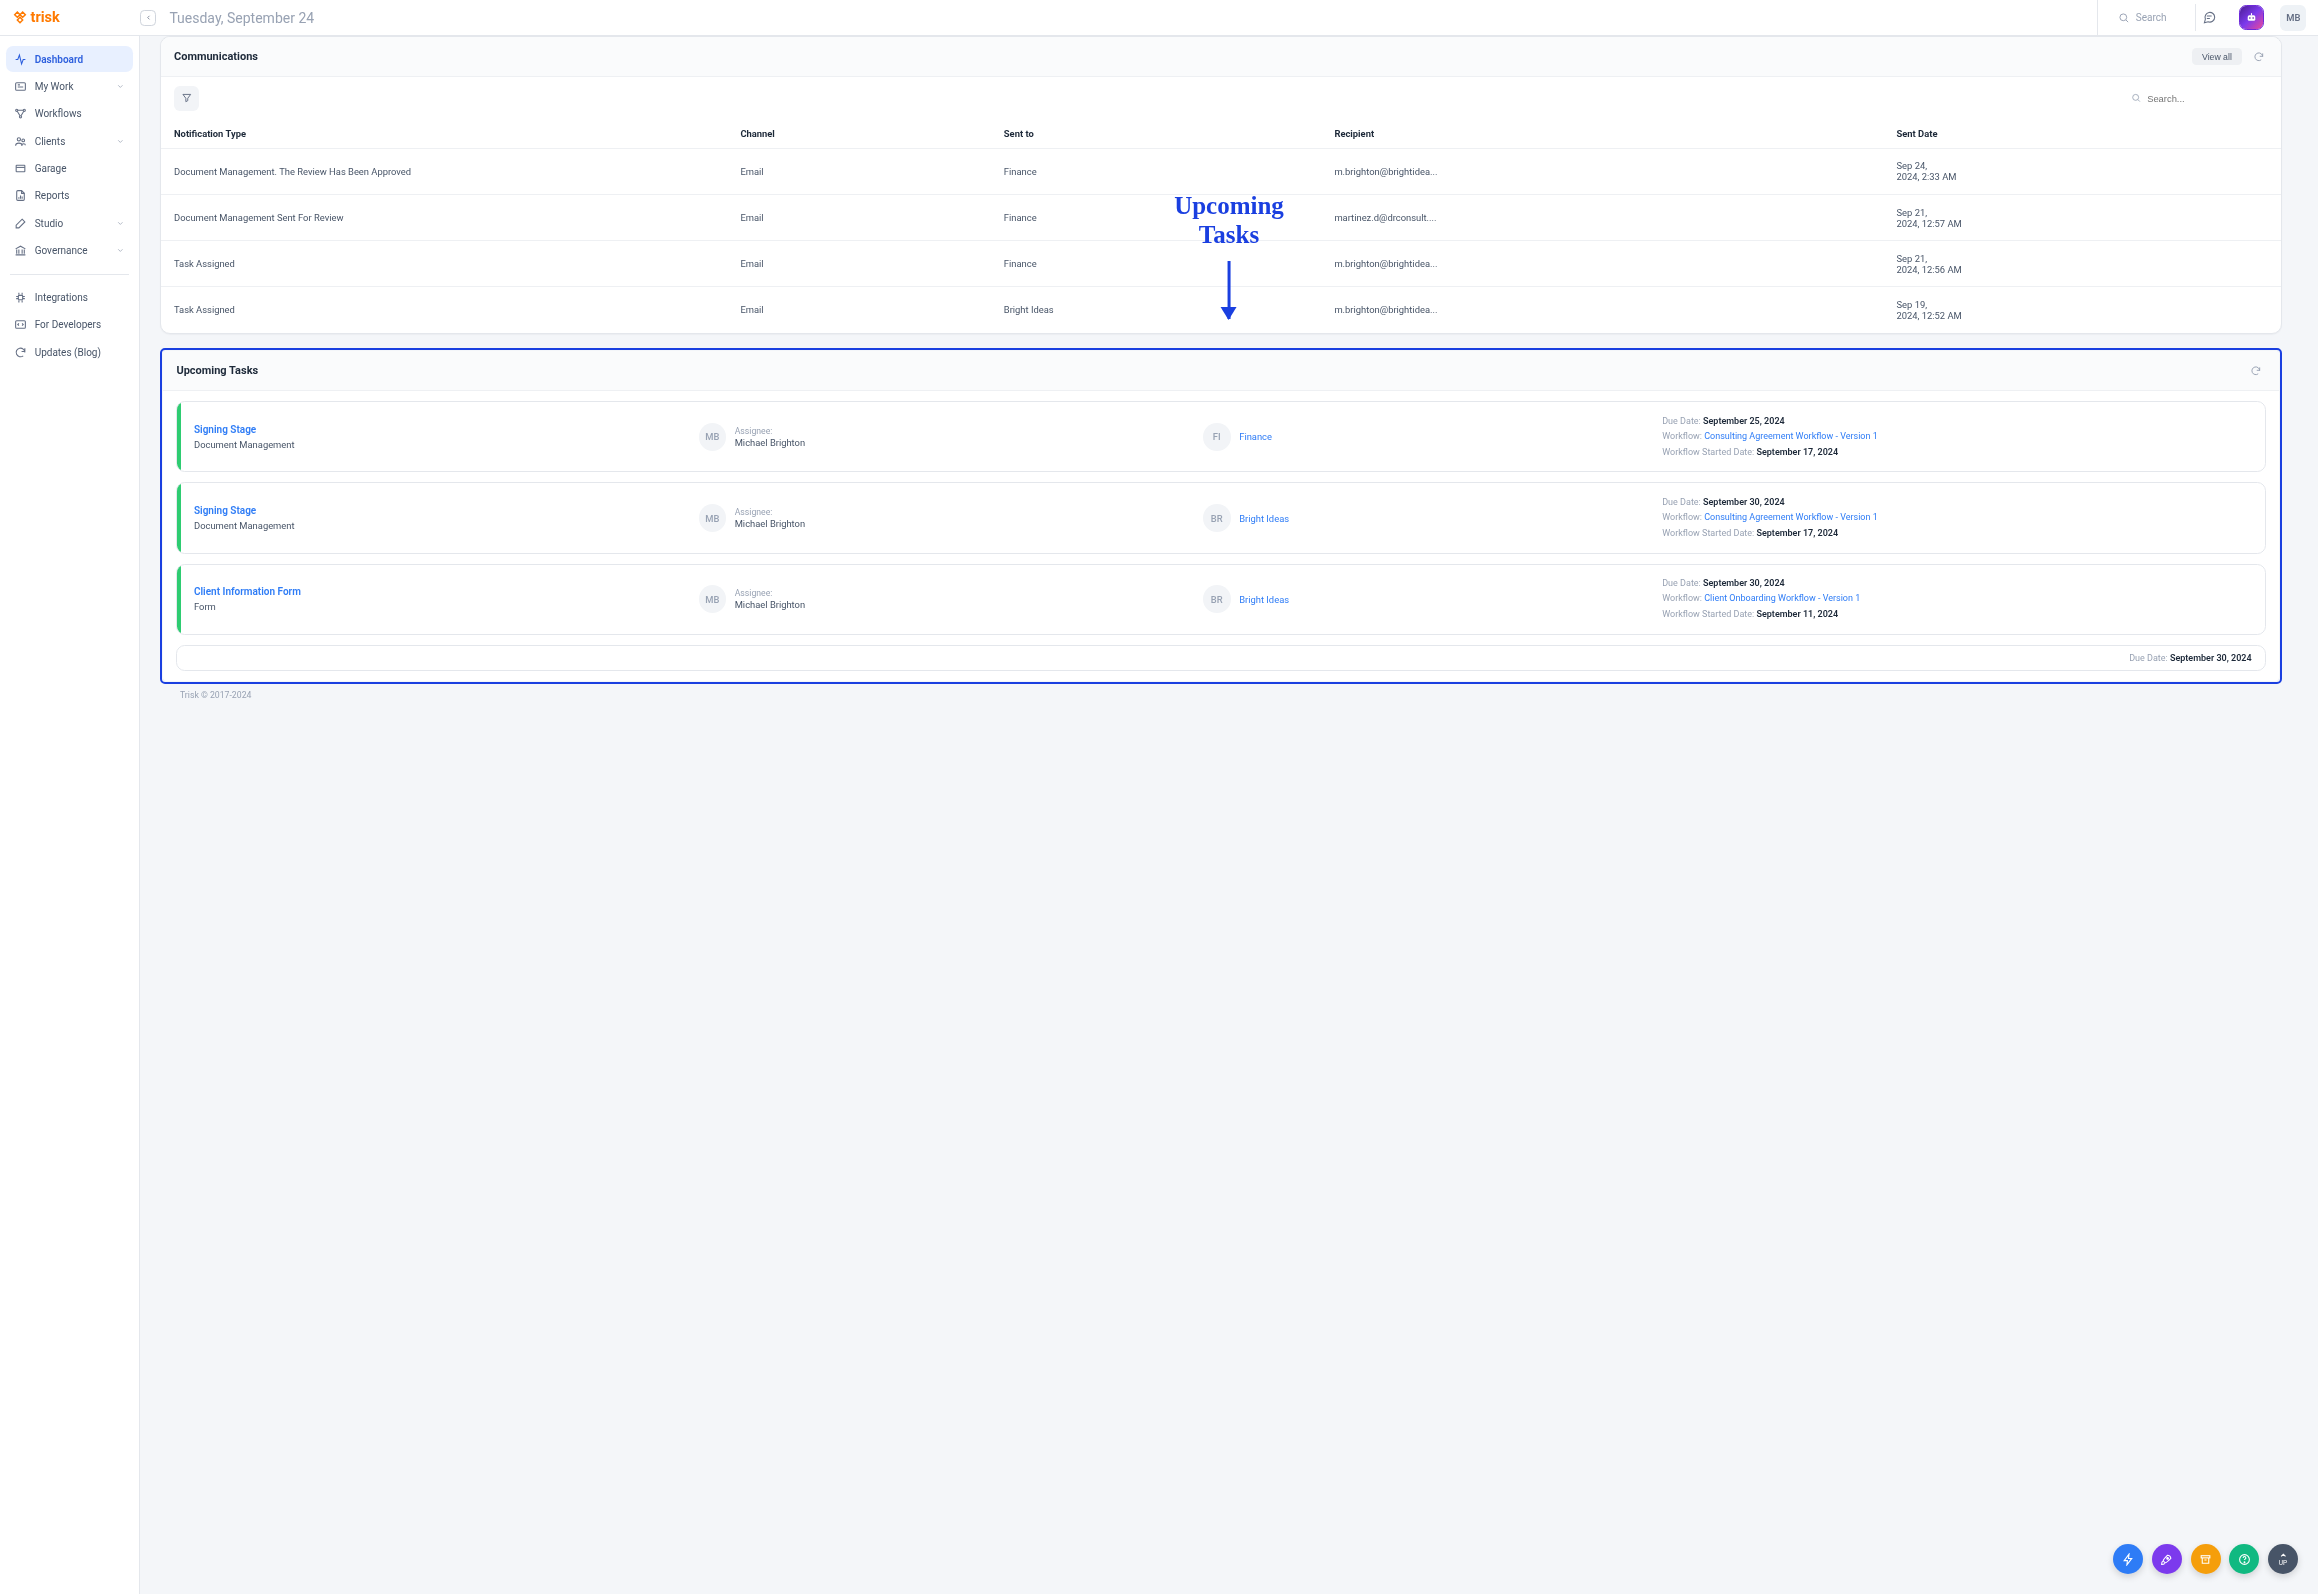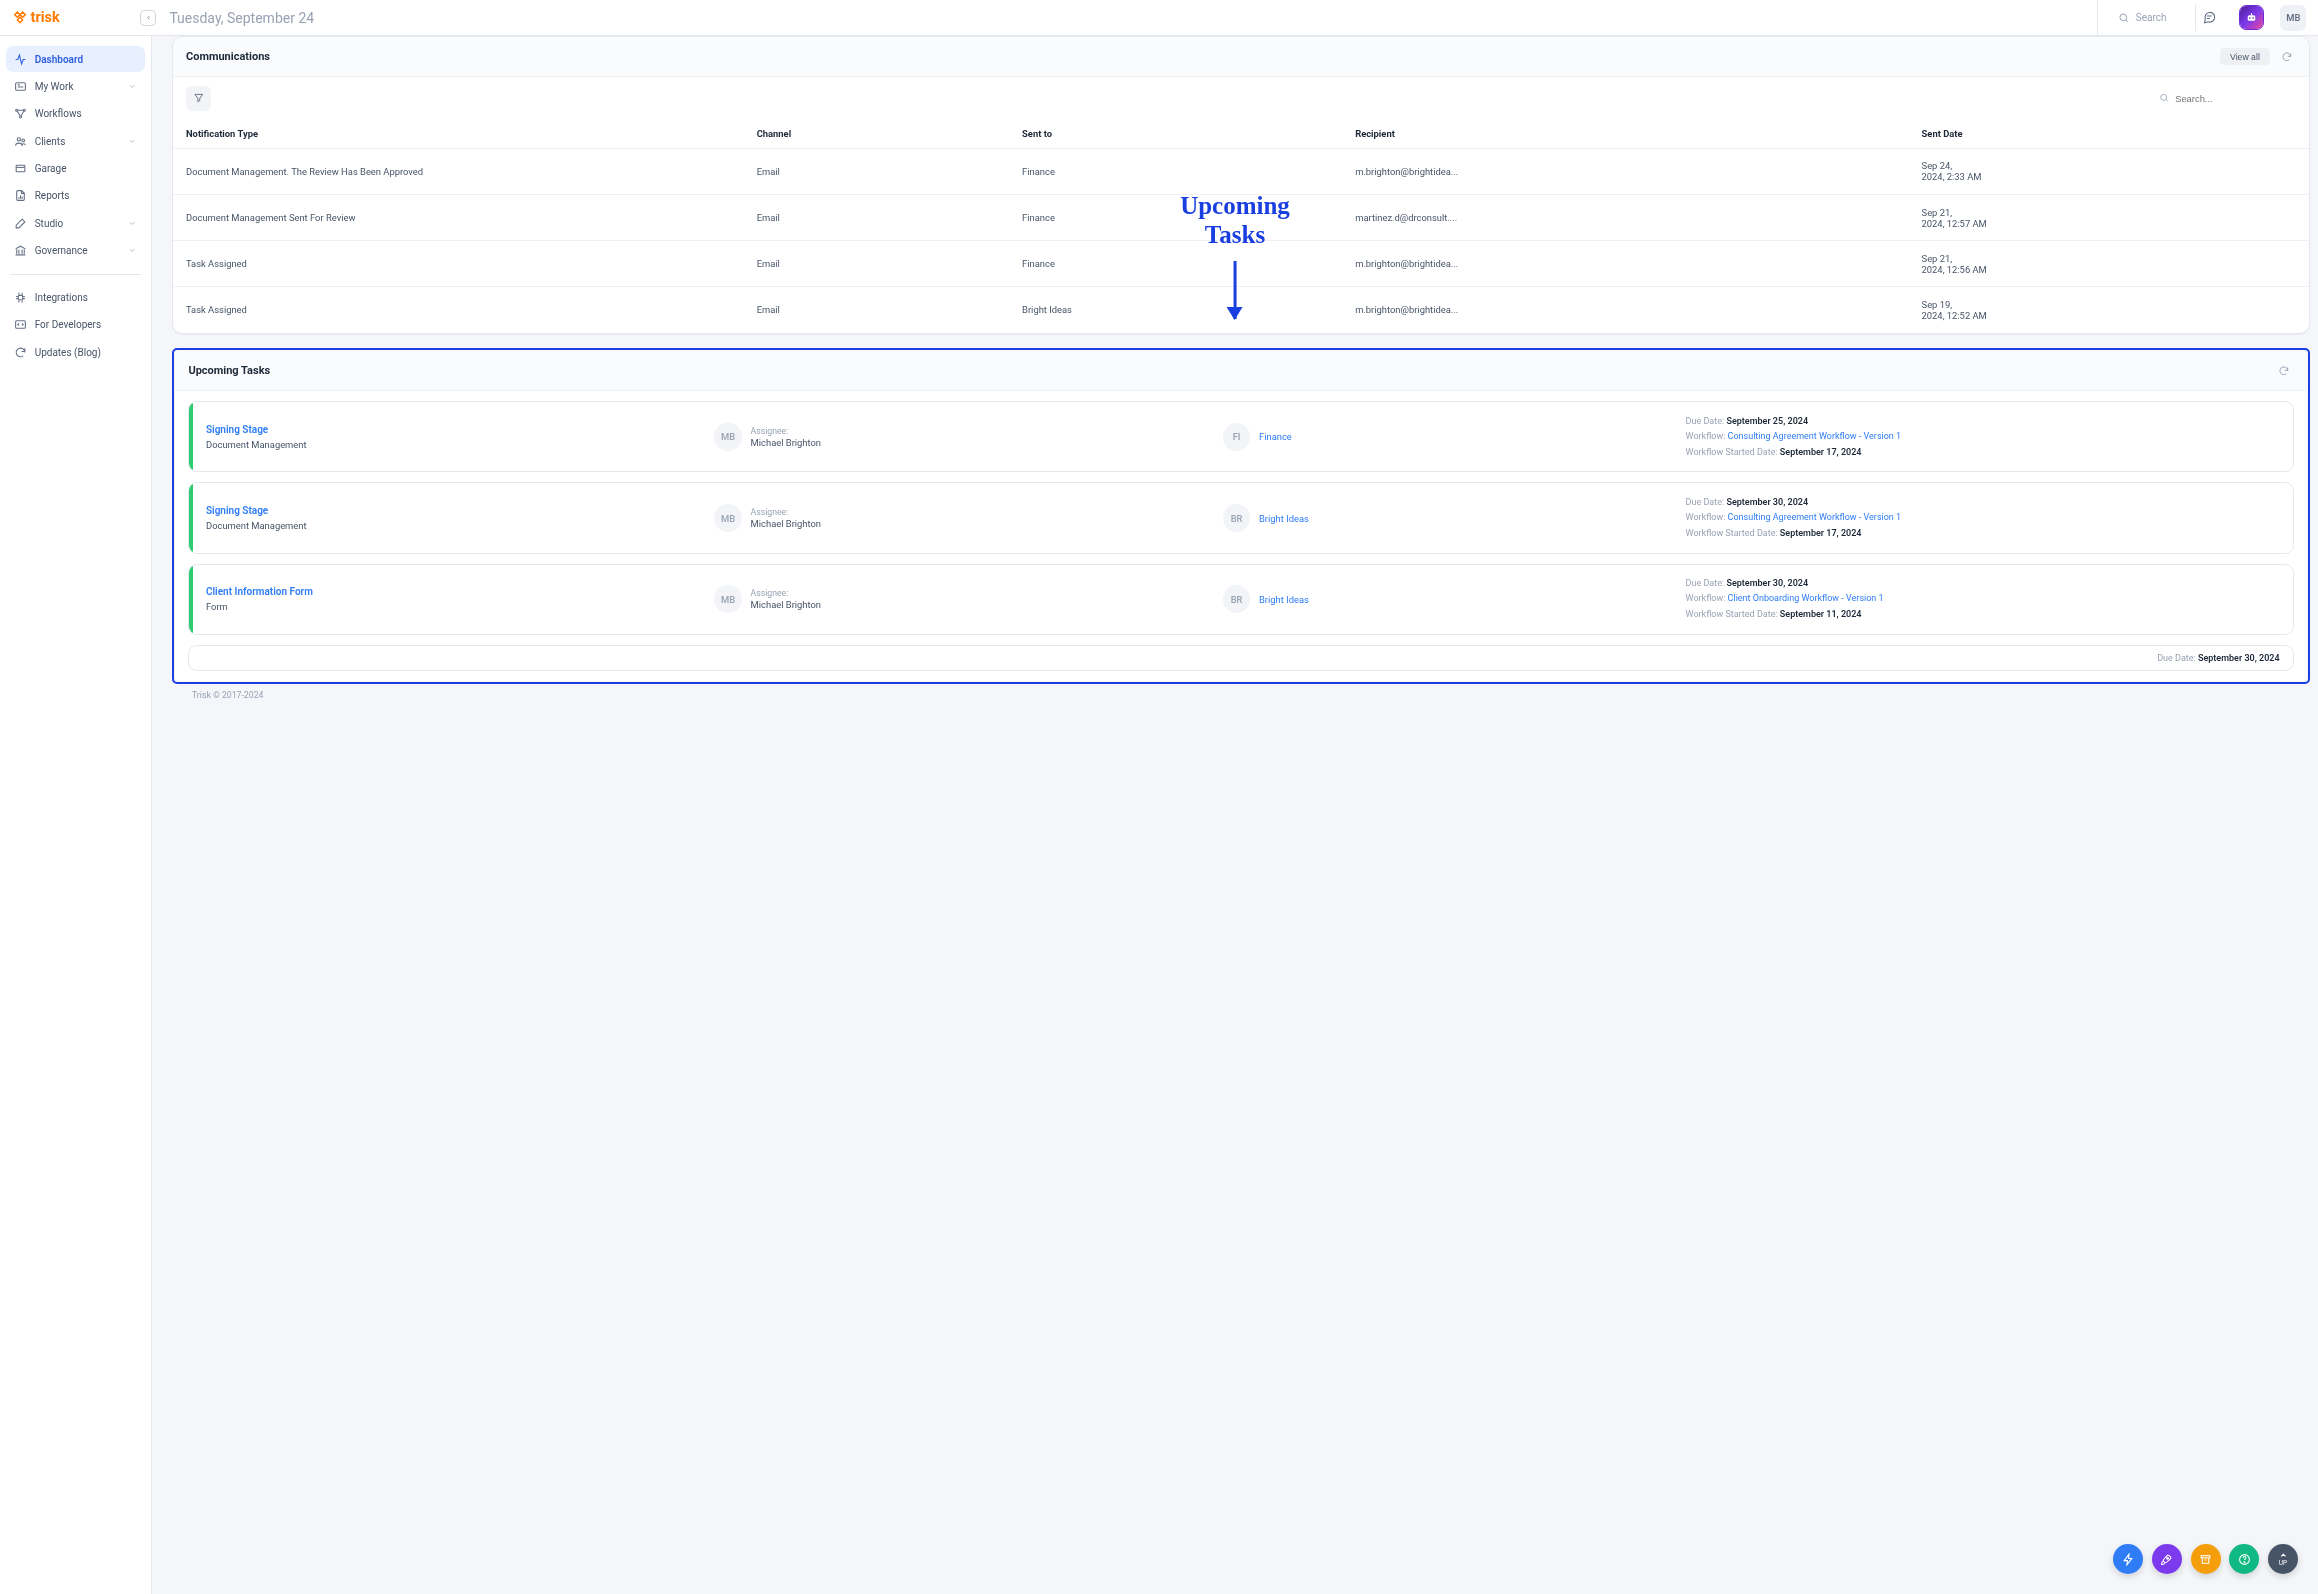--- a/index.html
+++ b/index.html
@@ -14,29 +14,29 @@
 .topbar-date { color: #98a2b3; font-size: 14px; margin-left: 4.3px; }
 .topbar-spacer { flex: 1; }
 .topbar-search { display: flex; align-items: center; gap: 5.8px; color: #98a2b3; border-left: 0.7px solid #e4e7ec; padding: 0 20px; height: 100%; cursor: pointer; }
 .topbar-icon { width: 27.5px; height: 27.5px; display: flex; align-items: center; justify-content: center; color: #667085; cursor: pointer; border-left: 0.7px solid #e4e7ec; }
 .topbar-ai { width: 23px; height: 23px; border-radius: 5.8px; background: linear-gradient(135deg,#4c1d95,#7c3aed,#ec4899); display:flex;align-items:center;justify-content:center;color:#fff;font-weight:700;font-size:8.7px;cursor:pointer;margin-left:8.7px; position:relative;}
 .topbar-ai::after{content:"";position:absolute;inset:-1.4px;border-radius:7.2px;border:1.4px solid #6d28d9;}
 .topbar-avatar { width: 26px; height: 26px; border-radius: 5.8px; background: #eef2f6; color:#667085; display:flex;align-items:center;justify-content:center;font-weight:600;font-size:9.4px;cursor:pointer;margin-left:8.7px;}
 
 
 .shell { display: flex; flex: 1; min-height: 0; }
-.sidebar { width: 152px; background: #fff; border-right: 0.7px solid #e4e7ec; padding: 10px 5.8px; display:flex; flex-direction:column; gap:1.4px;}
+.sidebar { width: 140px; background: #fff; border-right: 0.7px solid #e4e7ec; padding: 10px 5.8px; display:flex; flex-direction:column; gap:1.4px;}
 .side-item { display:flex; align-items:center; gap:7.2px; padding:6.5px 8.7px; border-radius:7.2px; color:#475467; cursor:pointer; font-size:10px;}
 .side-item.active { background:#e8f0ff; color:#2e60de; font-weight:600;}
 .side-item .chev { margin-left:auto; color:#98a2b3;}
 .side-icon { width:13px; height:13px; flex:0 0 13px; color:#667085;}
 .side-item.active .side-icon{color:#2e60de;}
 .side-sep { height:0.7px; background:#e4e7ec; margin:8.7px 4.3px;}
 
-.main { flex:1; overflow:auto; padding: 0 8px 20px 20px; position:relative;}
+.main { flex:1; overflow:auto; padding: 0 36px 20px 20px; position:relative;}
 .panel { background:#fff; border:0.7px solid #e4e7ec; border-radius:10px; margin-top:0; overflow:hidden; box-shadow:0 0.7px 1.4px rgba(16,24,40,0.04);}
 .panel-head { display:flex; align-items:center; padding:10px 13px; border-bottom:0.7px solid #eef0f3; background:#fafbfc;}
 .panel-title { font-weight:700; font-size:11px; color:#1d2939;}
 .panel-head .spacer{flex:1;}
 .btn-viewall { background:#eef0f3; border:none; border-radius:4.3px; padding:3.6px 10px; font-size:8.7px; color:#475467; cursor:pointer;}
 .btn-refresh { width:19px; height:19px; display:flex;align-items:center;justify-content:center;color:#98a2b3;cursor:pointer;margin-left:7.2px;}
 .panel-tools { display:flex; align-items:center; padding:8.7px 13px; gap:1px;}
 .filter-btn { width:25px;height:25px;border-radius:5.8px;background:#f2f4f7;display:flex;align-items:center;justify-content:center;color:#667085;cursor:pointer;}
 .tool-spacer{flex:1;}
 .search-small{display:flex;align-items:center;gap:5.8px;color:#98a2b3;border:0.7px solid transparent;padding:4.3px 7.2px;border-radius:5.8px;width:145px;}

